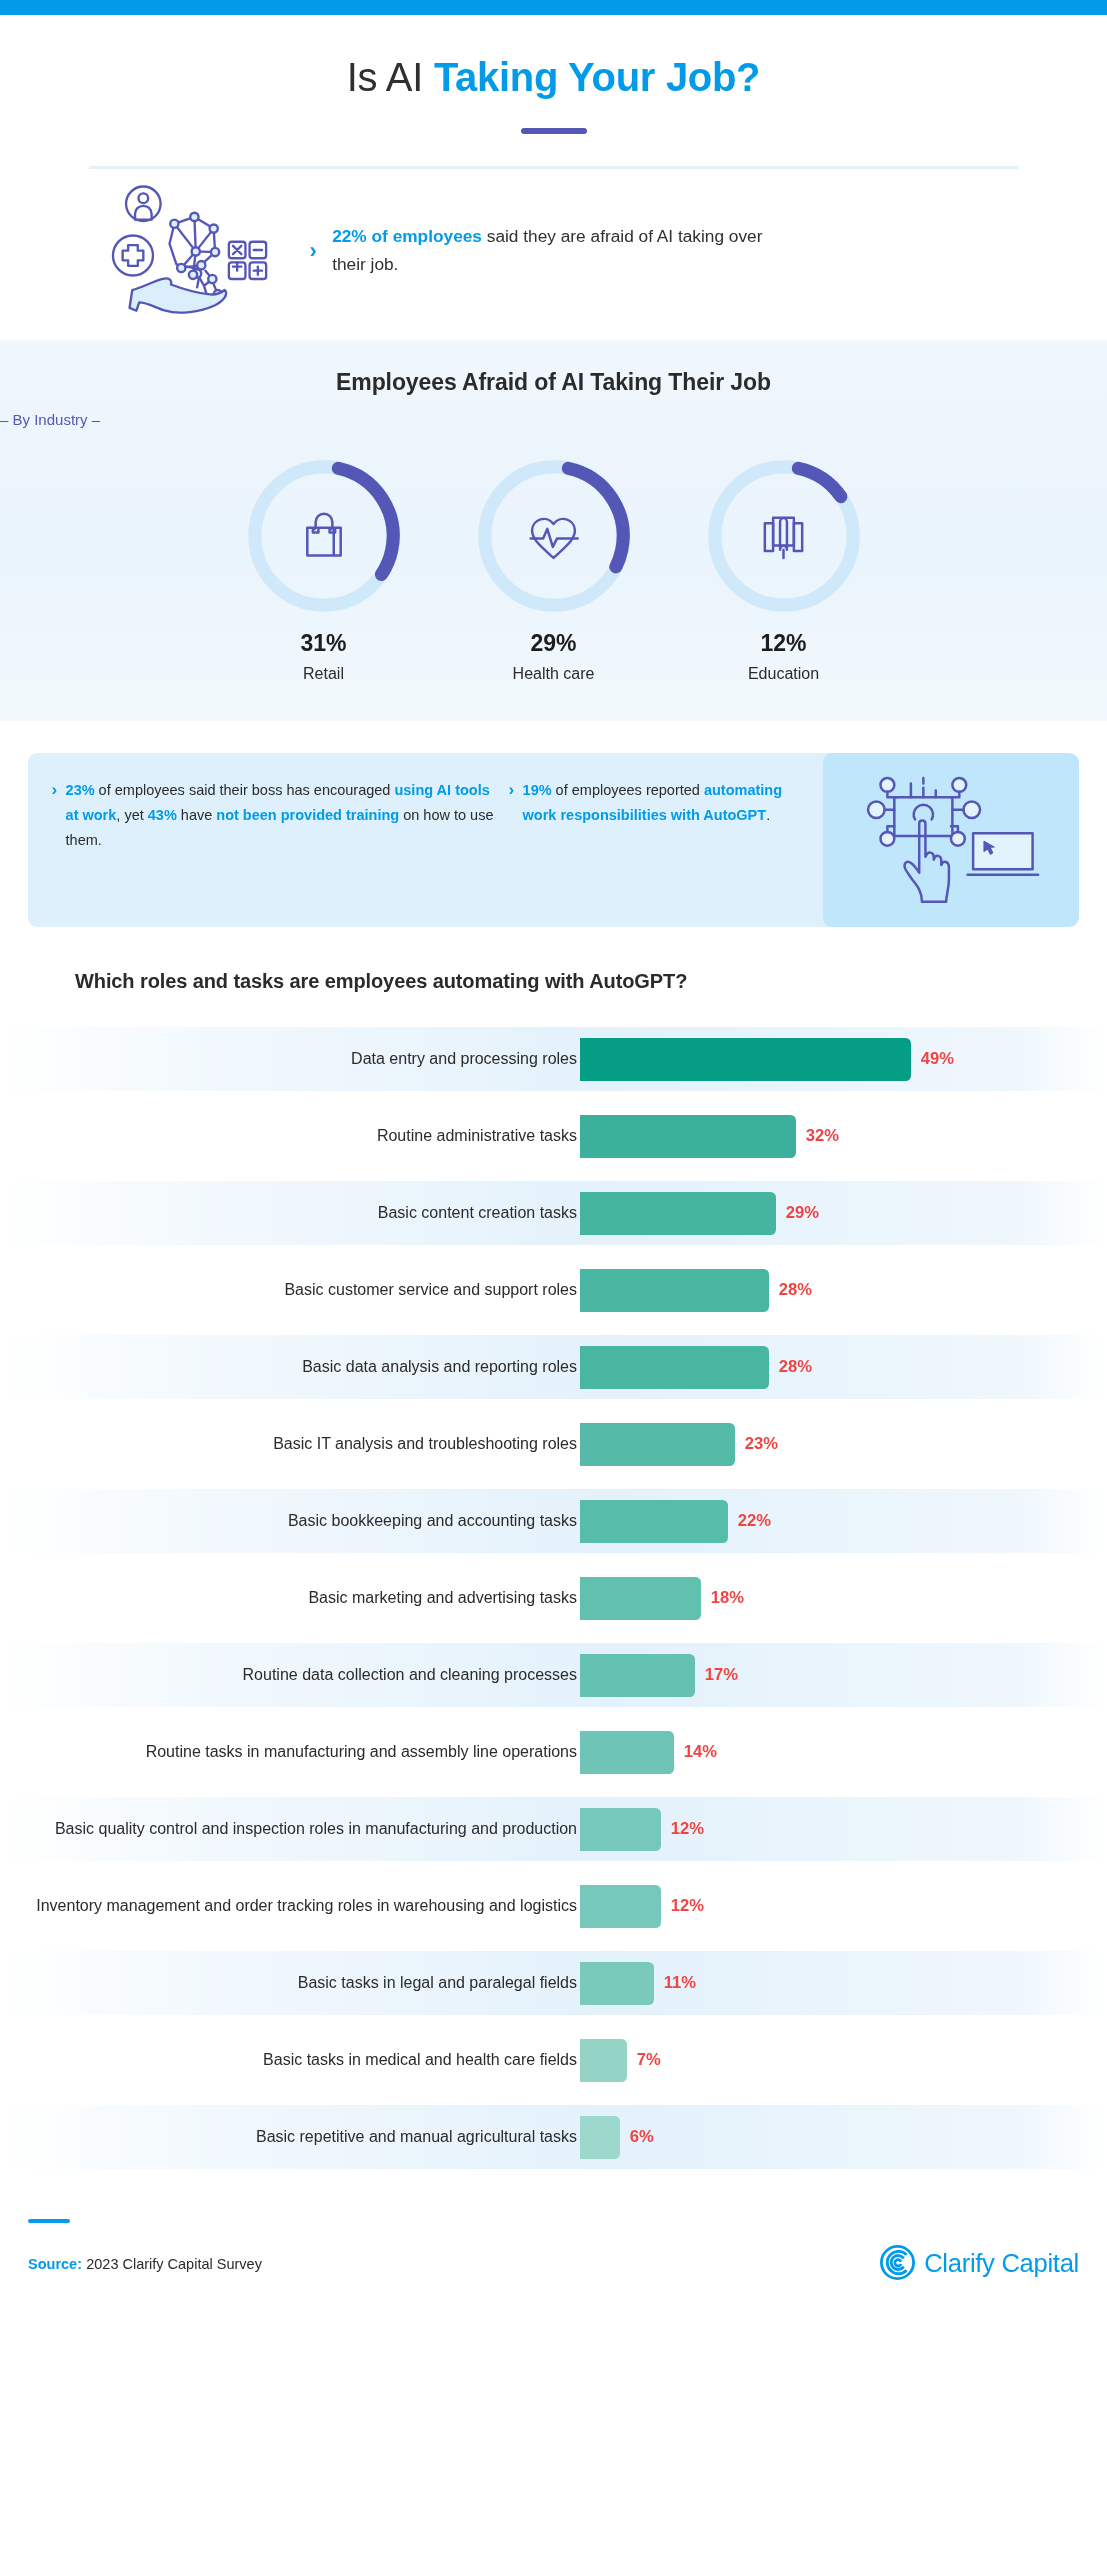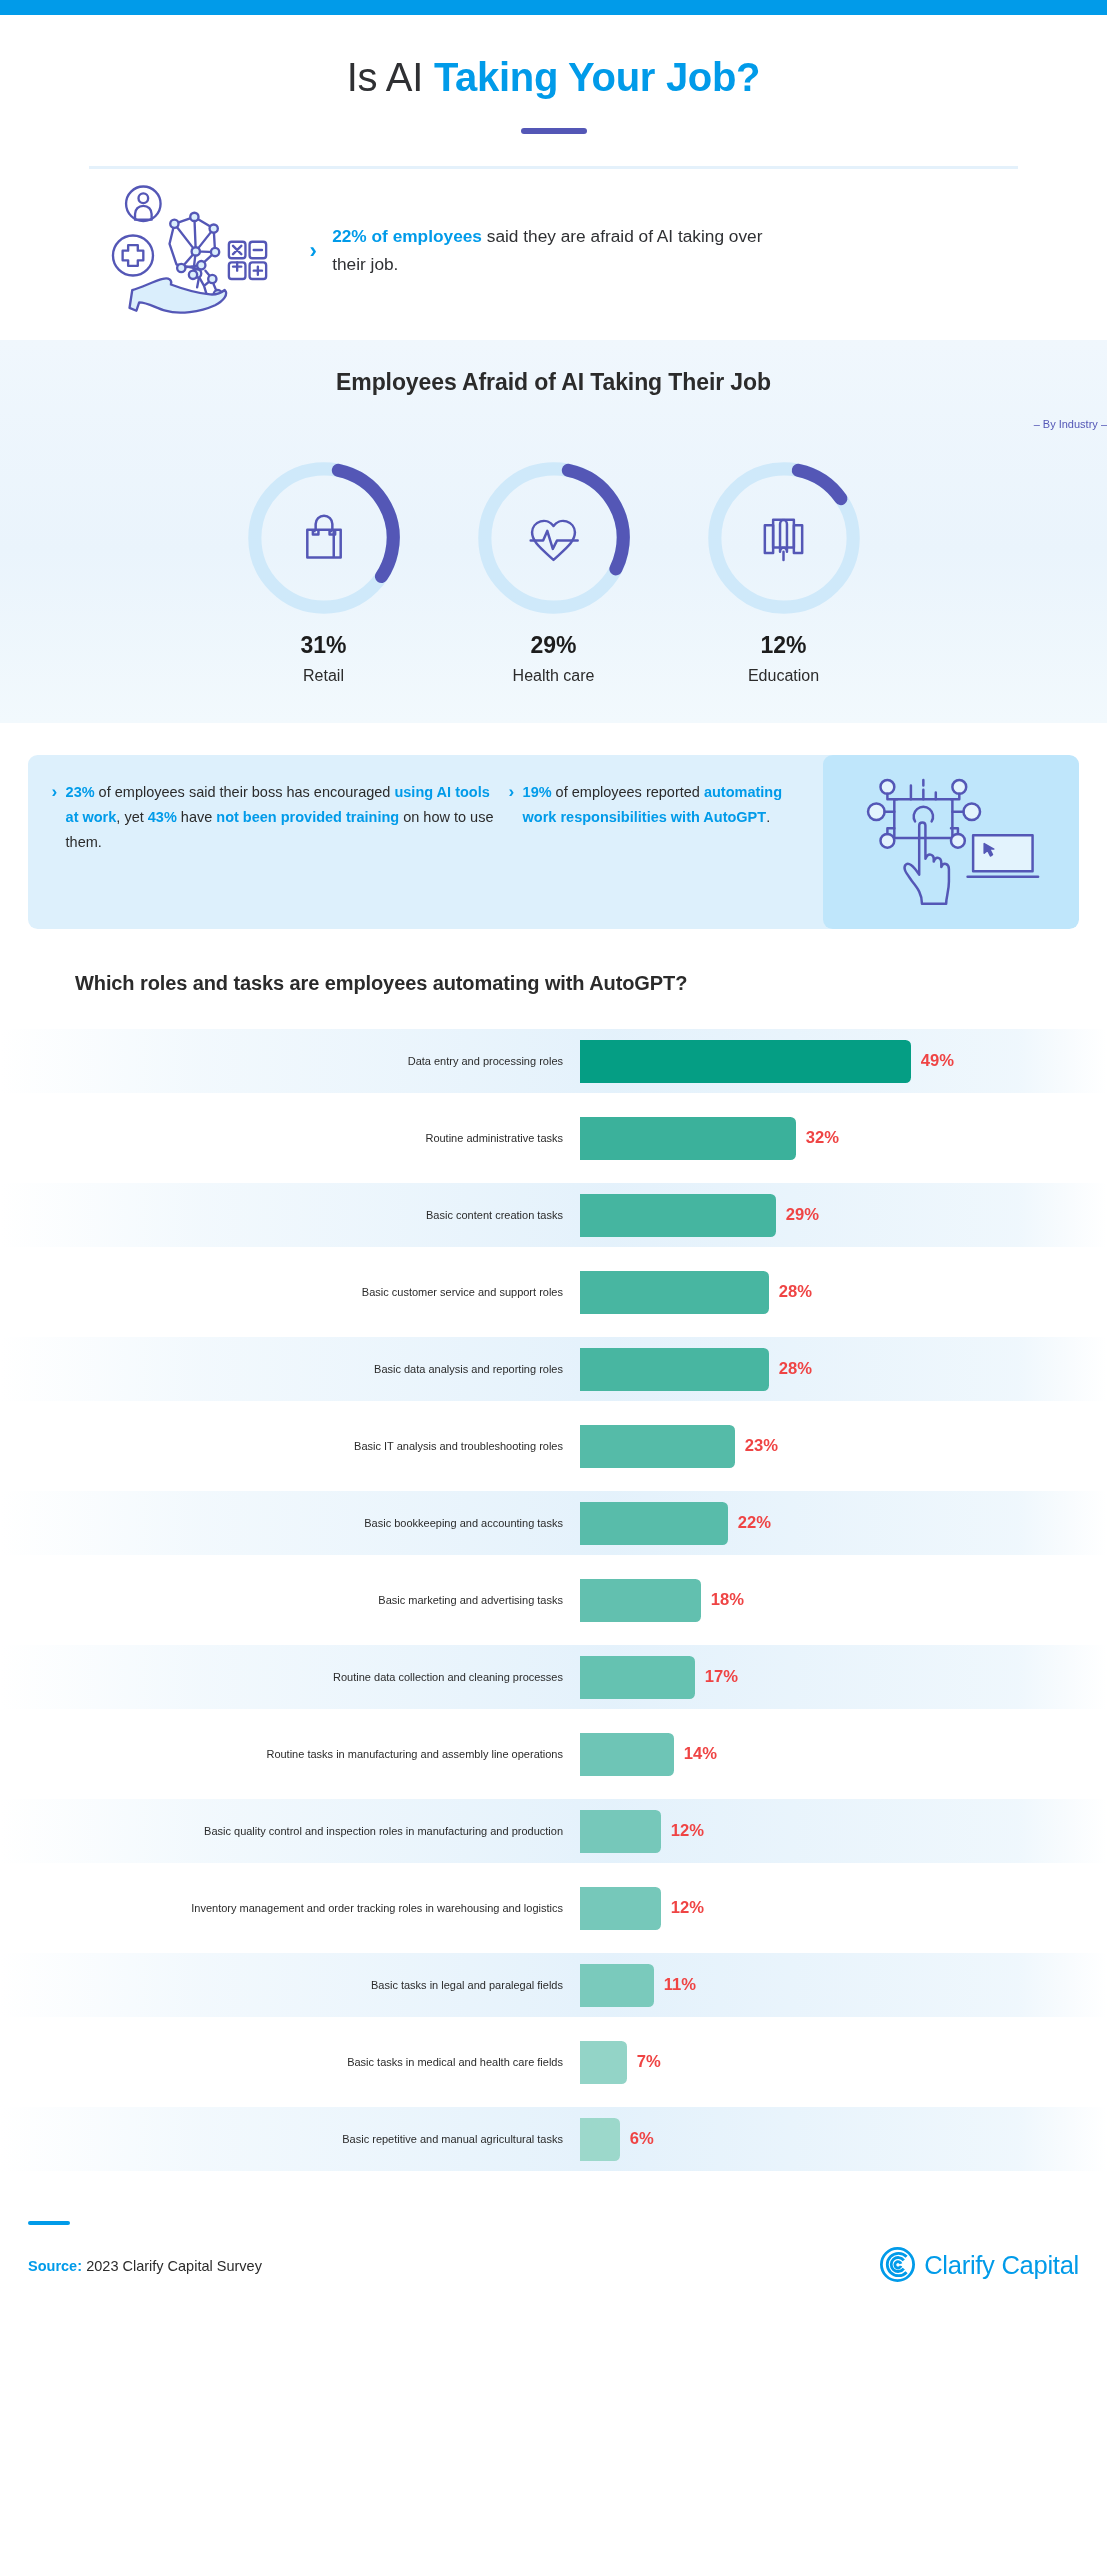--- a/index.html
+++ b/index.html
@@ -48,21 +48,21 @@
   
   .industry {
     background: linear-gradient(180deg,#f0f7fd 0%,#eaf4fc 55%,#f2f9fd 100%);
     padding: 29px 0 36px;
   }
   .industry h2 {
     text-align: center; font-size: 23px; font-weight: 700; color: #2b2b2b;
     letter-spacing: -0.1px;
   }
   .industry .sub {
-    text-align: right; font-size: 11px; color: #5457b6; margin-top: 22px;
+    text-align: left; font-size: 15px; color: #5457b6; margin-top: 15px;
   }
   .donuts {
     display: flex; justify-content: center; gap: 43px; margin-top: 25px;
   }
   .donut-cell { width: 187px; text-align: center; }
   .donut { position: relative; width: 166px; height: 166px; margin: 0 auto; }
   .donut svg { display: block; }
   .donut .glyph {
     position: absolute; inset: 0; display: flex;
     align-items: center; justify-content: center;
@@ -102,22 +102,22 @@
   .bars { margin-top: 28px; }
   .brow {
     display: flex; align-items: center; height: 77px; position: relative;
   }
   .brow.stripe::before {
     content: ""; position: absolute; left: 0; right: 0; top: 6.2px; bottom: 6.2px;
     background: linear-gradient(90deg, rgba(232,244,252,0) 0%, rgba(232,244,252,.55) 18%, rgba(225,240,251,.9) 55%, rgba(226,241,251,.55) 92%, rgba(232,244,252,0) 100%);
   }
   .brow > * { position: relative; }
   .blabel {
-    width: 580px; flex: 0 0 580px; text-align: right; padding-right: 17px;
-    font-size: 11px; line-height: 1.35; color: #2b2b2b;
+    width: 580px; flex: 0 0 580px; text-align: right; padding-right: 3px;
+    font-size: 16px; line-height: 1.35; color: #2b2b2b;
   }
   .bbarwrap { display: flex; align-items: center; gap: 9.7px; }
   .bbar { height: 43px; border-radius: 0 5.5px 5.5px 0; }
   .bval { font-size: 16.6px; font-weight: 700; color: #ef4444; }
 
   
   .footer { margin-top: 43px; padding: 0 28px 28px; }
   .foot-rule { width: 42px; height: 4.8px; background: #019be9; border-radius: 2.8px; }
   .foot-row {
     margin-top: 22px; display: flex; align-items: center; justify-content: space-between;

